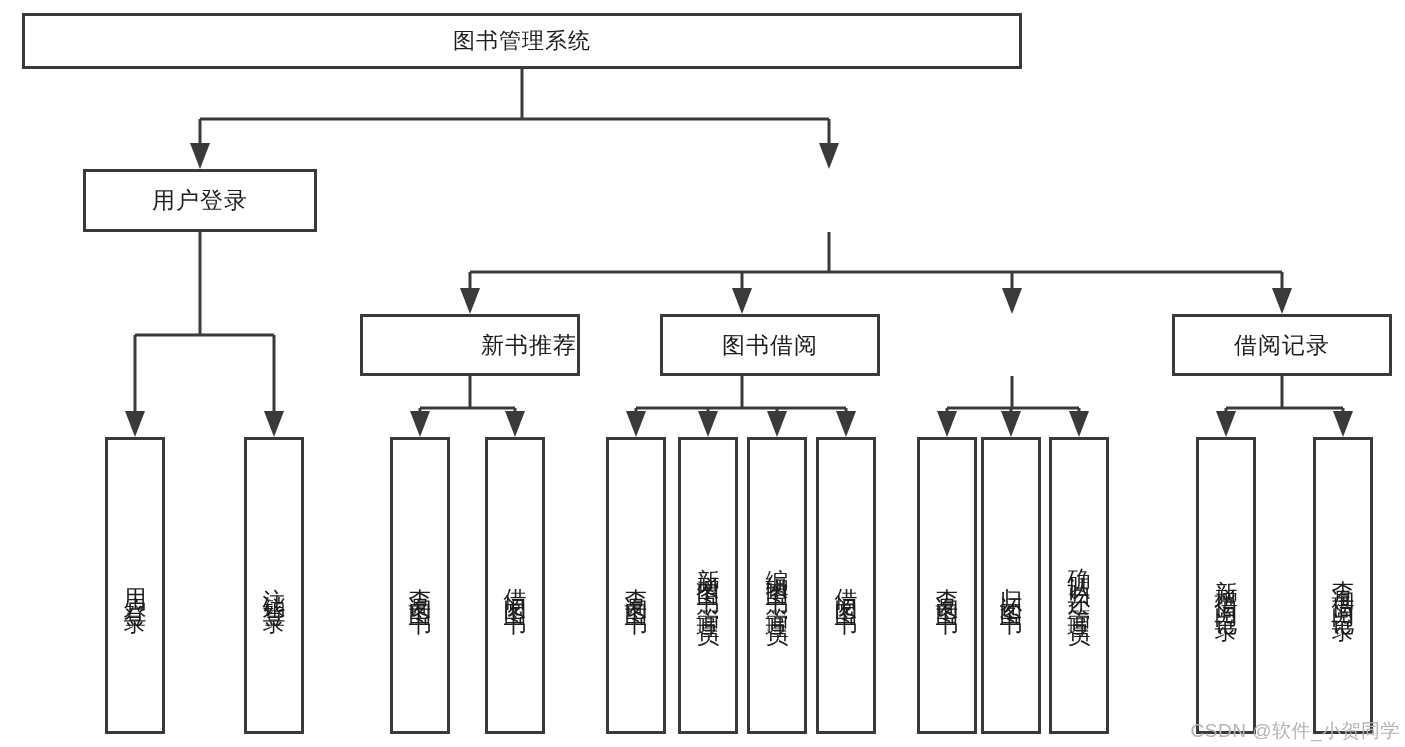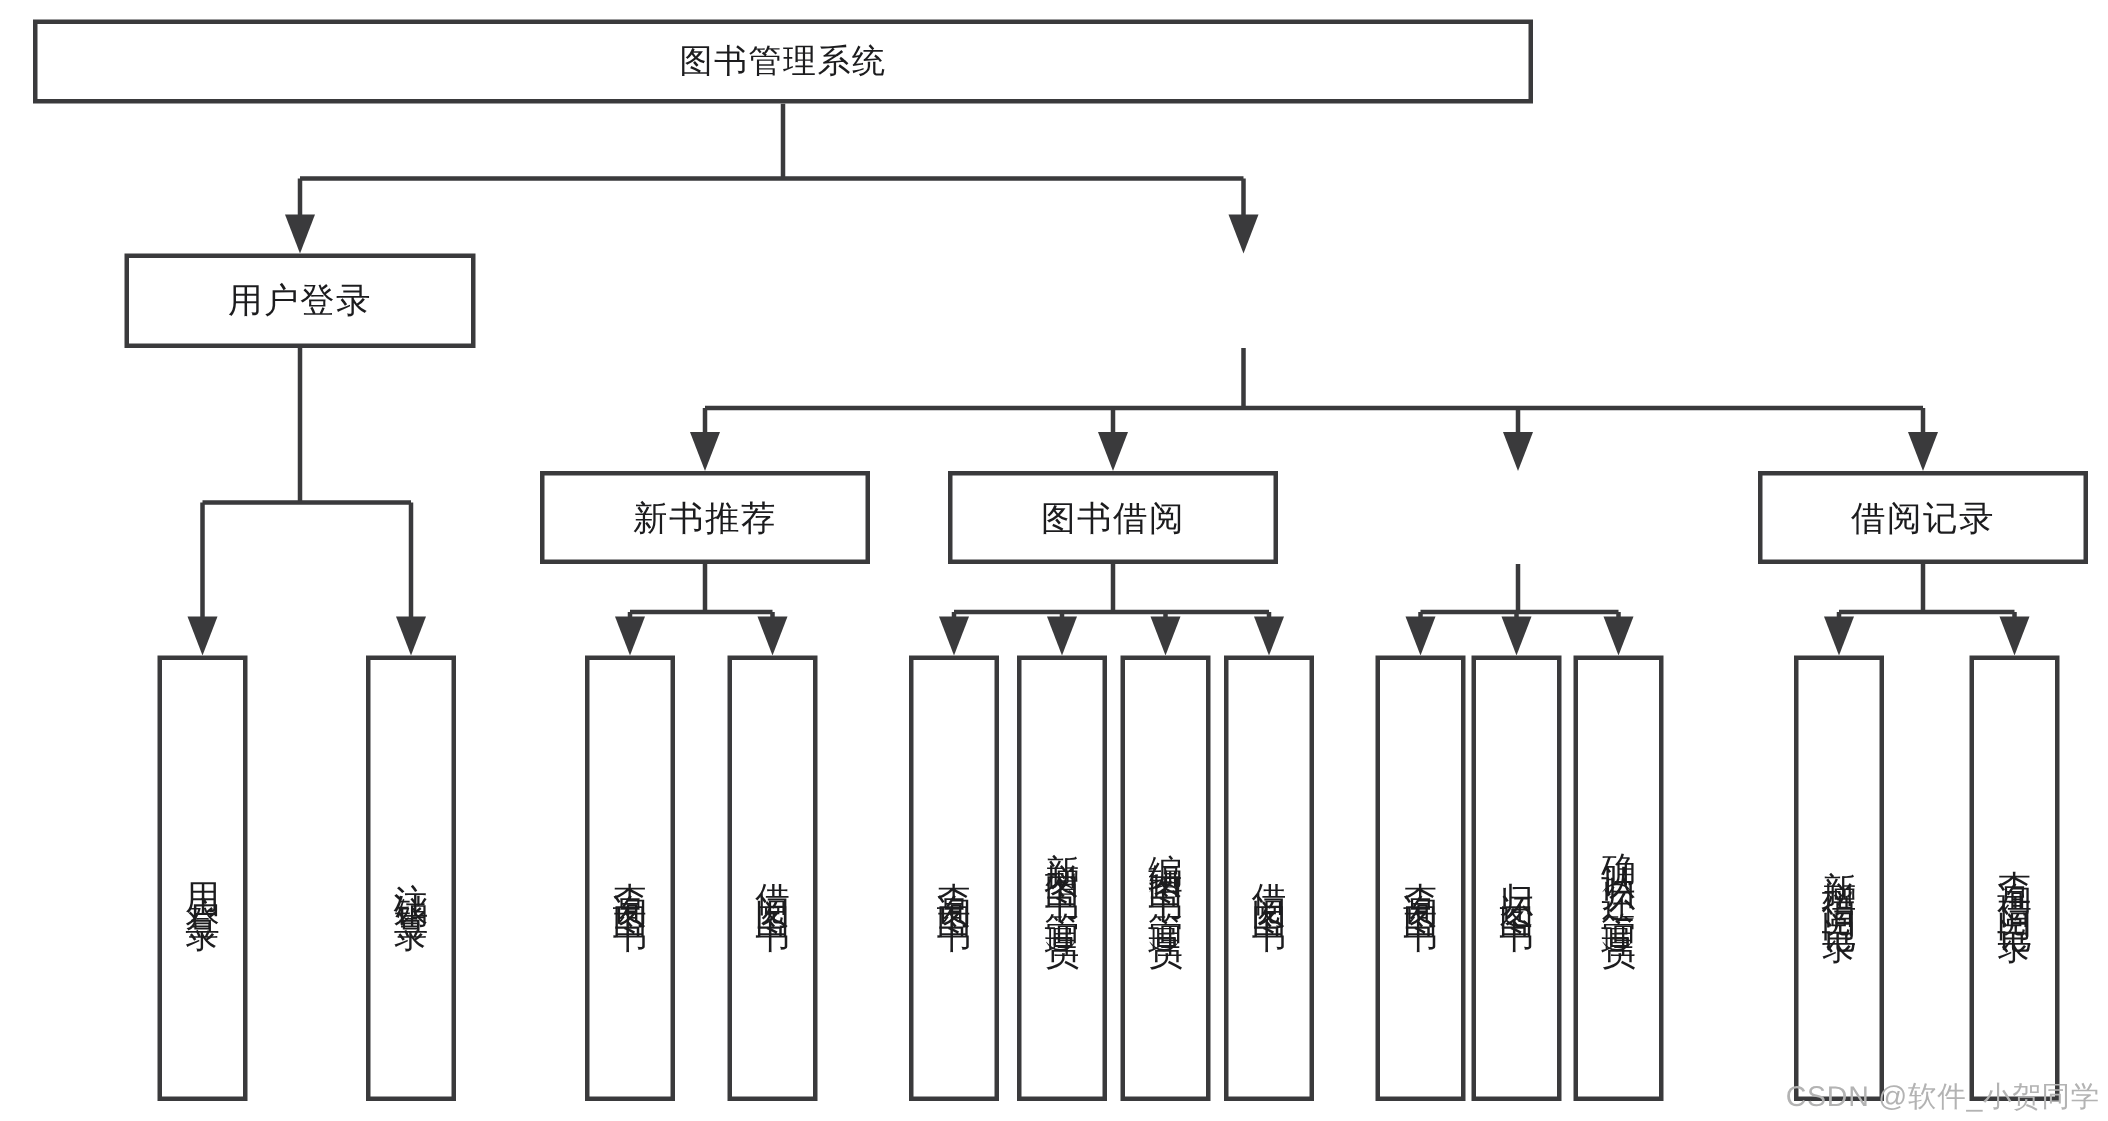--- a/index.html
+++ b/index.html
@@ -103,24 +103,24 @@
   </svg>
 
   <div class="node h-node root-node" style="left:22px; top:13px; width:1000px; height:56px;">
     <span>图书管理系统</span>
   </div>
 
   <div class="node h-node" style="left:83px; top:169px; width:234px; height:63px;">
     <span>用户登录</span>
   </div>
 
-  <div class="node h-node" style="left:360px; top:314px; width:220px; height:62px;">
+  <div class="node h-node" style="left:360px; top:314px; width:220px; height:62px;justify-content:flex-end;">
     <span>新书推荐</span>
   </div>
-  <div class="node h-node" style="left:632px; top:314px; width:220px; height:62px;font-family:Liberation Mono, monospace;">
+  <div class="node h-node" style="left:660px; top:314px; width:220px; height:62px;font-family:Liberation Mono, monospace;">
     <span>图书借阅</span>
   </div>
   <div class="node h-node" style="left:1172px; top:314px; width:220px; height:62px;">
     <span>借阅记录</span>
   </div>
 
   <div class="node leaf" style="left:105px;">
     <span>用户登录</span>
   </div>
   <div class="node leaf" style="left:244px;">

